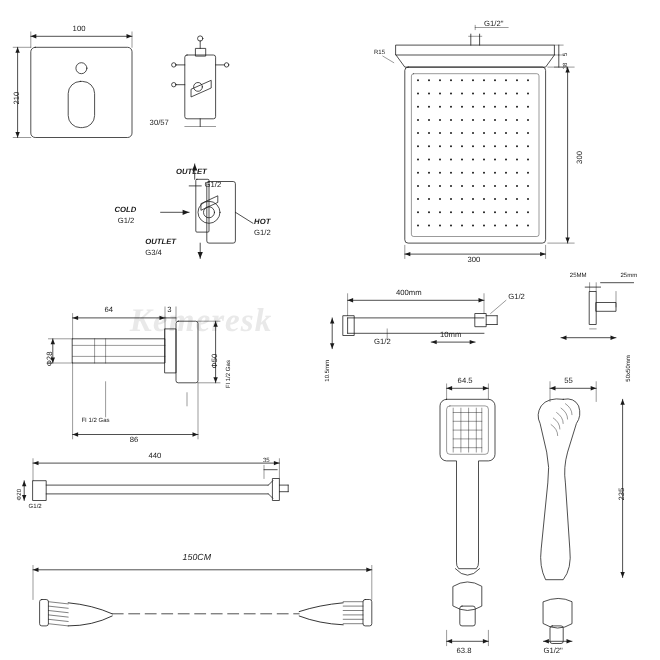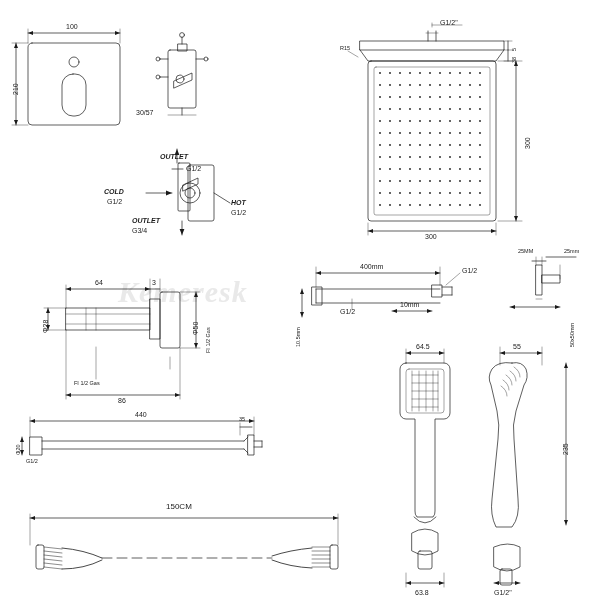--- a/index.html
+++ b/index.html
@@ -488,15 +488,15 @@
   <div class="lbl xs rot" style="left:16px;top:438px;">Φ20</div>
   <div class="lbl xs" style="left:26px;top:442px;">G1/2</div>
   <div class="lbl xs" style="left:239px;top:400px;">35</div>
 
   <div class="lbl" style="left:416px;top:326px;">64.5</div>
   <div class="lbl" style="left:415px;top:572px;">63.8</div>
   <div class="lbl rot" style="left:562px;top:438px;">235</div>
   <div class="lbl" style="left:494px;top:572px;">G1/2"</div>
   <div class="lbl" style="left:513px;top:326px;">55</div>
 
-  <div class="lbl" style="left:166px;top:486px;font-size:8px;">150CM</div>
+  <div class="lbl" style="left:166px;top:486px;font-size:8px;font-style:italic;">150CM</div>
 
 </div>
 
 </body></html>

